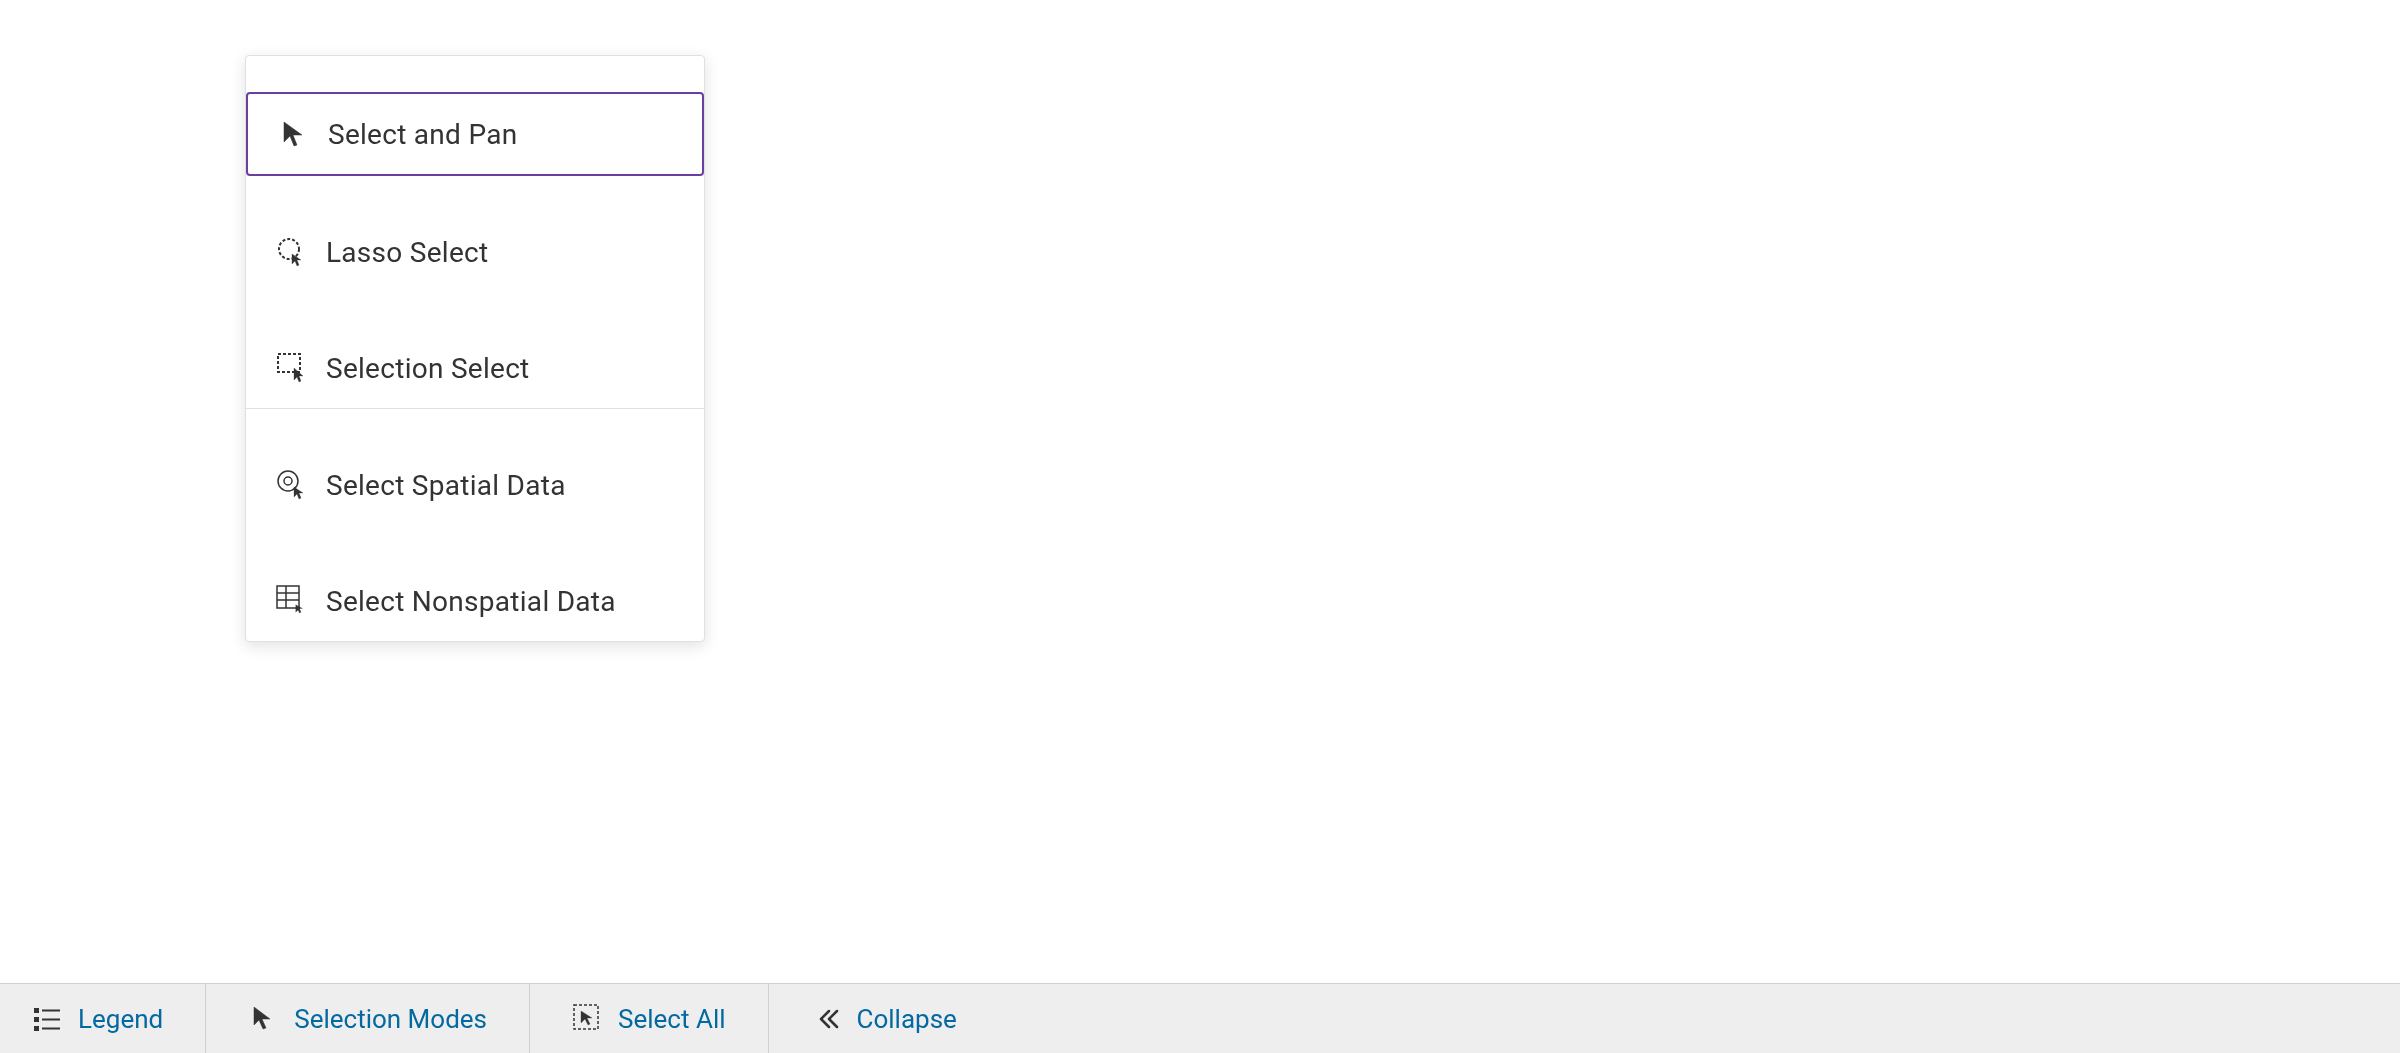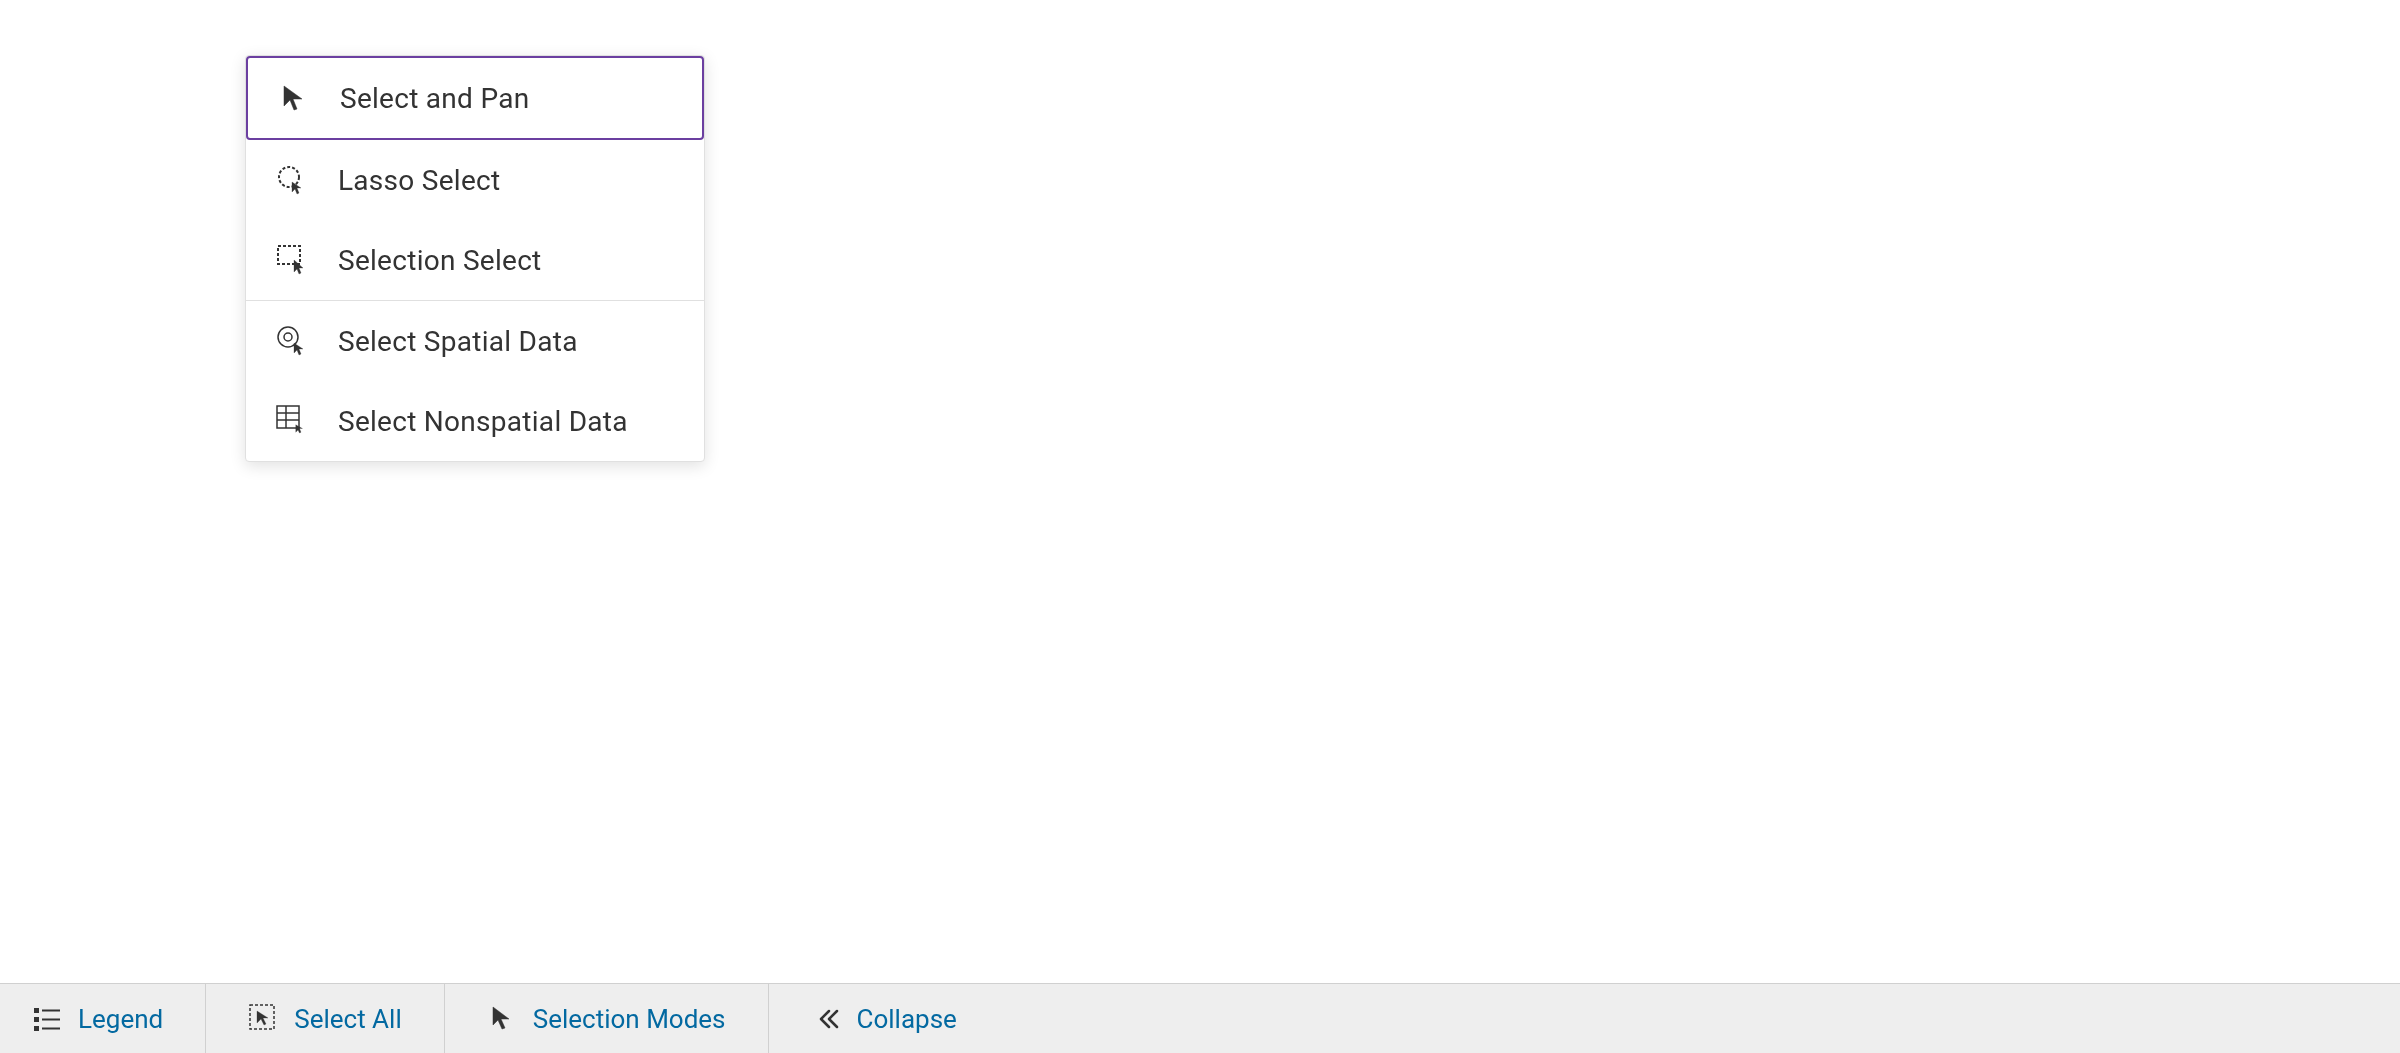--- a/index.html
+++ b/index.html
@@ -37,22 +37,23 @@
       border-radius: 4px;
       box-shadow: 0 4px 16px rgba(0,0,0,0.12);
       z-index: 100;
     }
 
     .menu-item {
       display: flex;
       align-items: center;
       padding: 22px 28px;
       cursor: pointer;
-      gap: 28px;
+      gap: 16px;
       transition: background 0.1s;
+      margin-top: 36px;
     }
 
     .menu-item.active {
       border: 2.5px solid #6b3fa0;
       border-radius: 4px;
       background: #ffffff;
     }
 
     .menu-divider {
       height: 1px;
@@ -207,36 +208,36 @@
         <rect x="2" y="23" width="5" height="5" fill="#333"></rect>
         <line x1="10" y1="25.5" x2="28" y2="25.5" stroke="#333" stroke-width="2"></line>
       </svg>
     </div>
     <span class="toolbar-label">Legend</span>
   </div>
 
   <div class="toolbar-item">
     <div class="toolbar-icon">
       <svg viewBox="0 0 32 32" fill="none" xmlns="http://www.w3.org/2000/svg">
+        <path d="M6 4L6 22L11 17L15 26L18 25L14 16L22 16Z" fill="#333" stroke="#333" stroke-width="0.5"></path>
+      </svg>
+    </div>
+    <span class="toolbar-label">Selection Modes</span>
+  </div>
+
+  <div class="toolbar-item">
+    <div class="toolbar-icon">
+      <svg viewBox="0 0 32 32" fill="none" xmlns="http://www.w3.org/2000/svg">
 
         <rect x="2" y="2" width="24" height="24" stroke="#333" stroke-width="1.5" stroke-dasharray="3 2" fill="none"></rect>
 
         <path d="M9 8L9 20L13 16L16 22L18 21L15 15L20 15Z" fill="#333" stroke="#333" stroke-width="0.3"></path>
       </svg>
     </div>
     <span class="toolbar-label">Select All</span>
-  </div>
-
-  <div class="toolbar-item">
-    <div class="toolbar-icon">
-      <svg viewBox="0 0 32 32" fill="none" xmlns="http://www.w3.org/2000/svg">
-        <path d="M6 4L6 22L11 17L15 26L18 25L14 16L22 16Z" fill="#333" stroke="#333" stroke-width="0.5"></path>
-      </svg>
-    </div>
-    <span class="toolbar-label">Selection Modes</span>
   </div>
 
 
   <div class="toolbar-item" style="border-right: none;">
     <div class="toolbar-icon">
       <svg viewBox="0 0 32 32" fill="none" xmlns="http://www.w3.org/2000/svg">
         <polyline points="18,8 10,16 18,24" stroke="#333" stroke-width="2.5" fill="none" stroke-linecap="round" stroke-linejoin="round"></polyline>
         <polyline points="26,8 18,16 26,24" stroke="#333" stroke-width="2.5" fill="none" stroke-linecap="round" stroke-linejoin="round"></polyline>
       </svg>
     </div>

